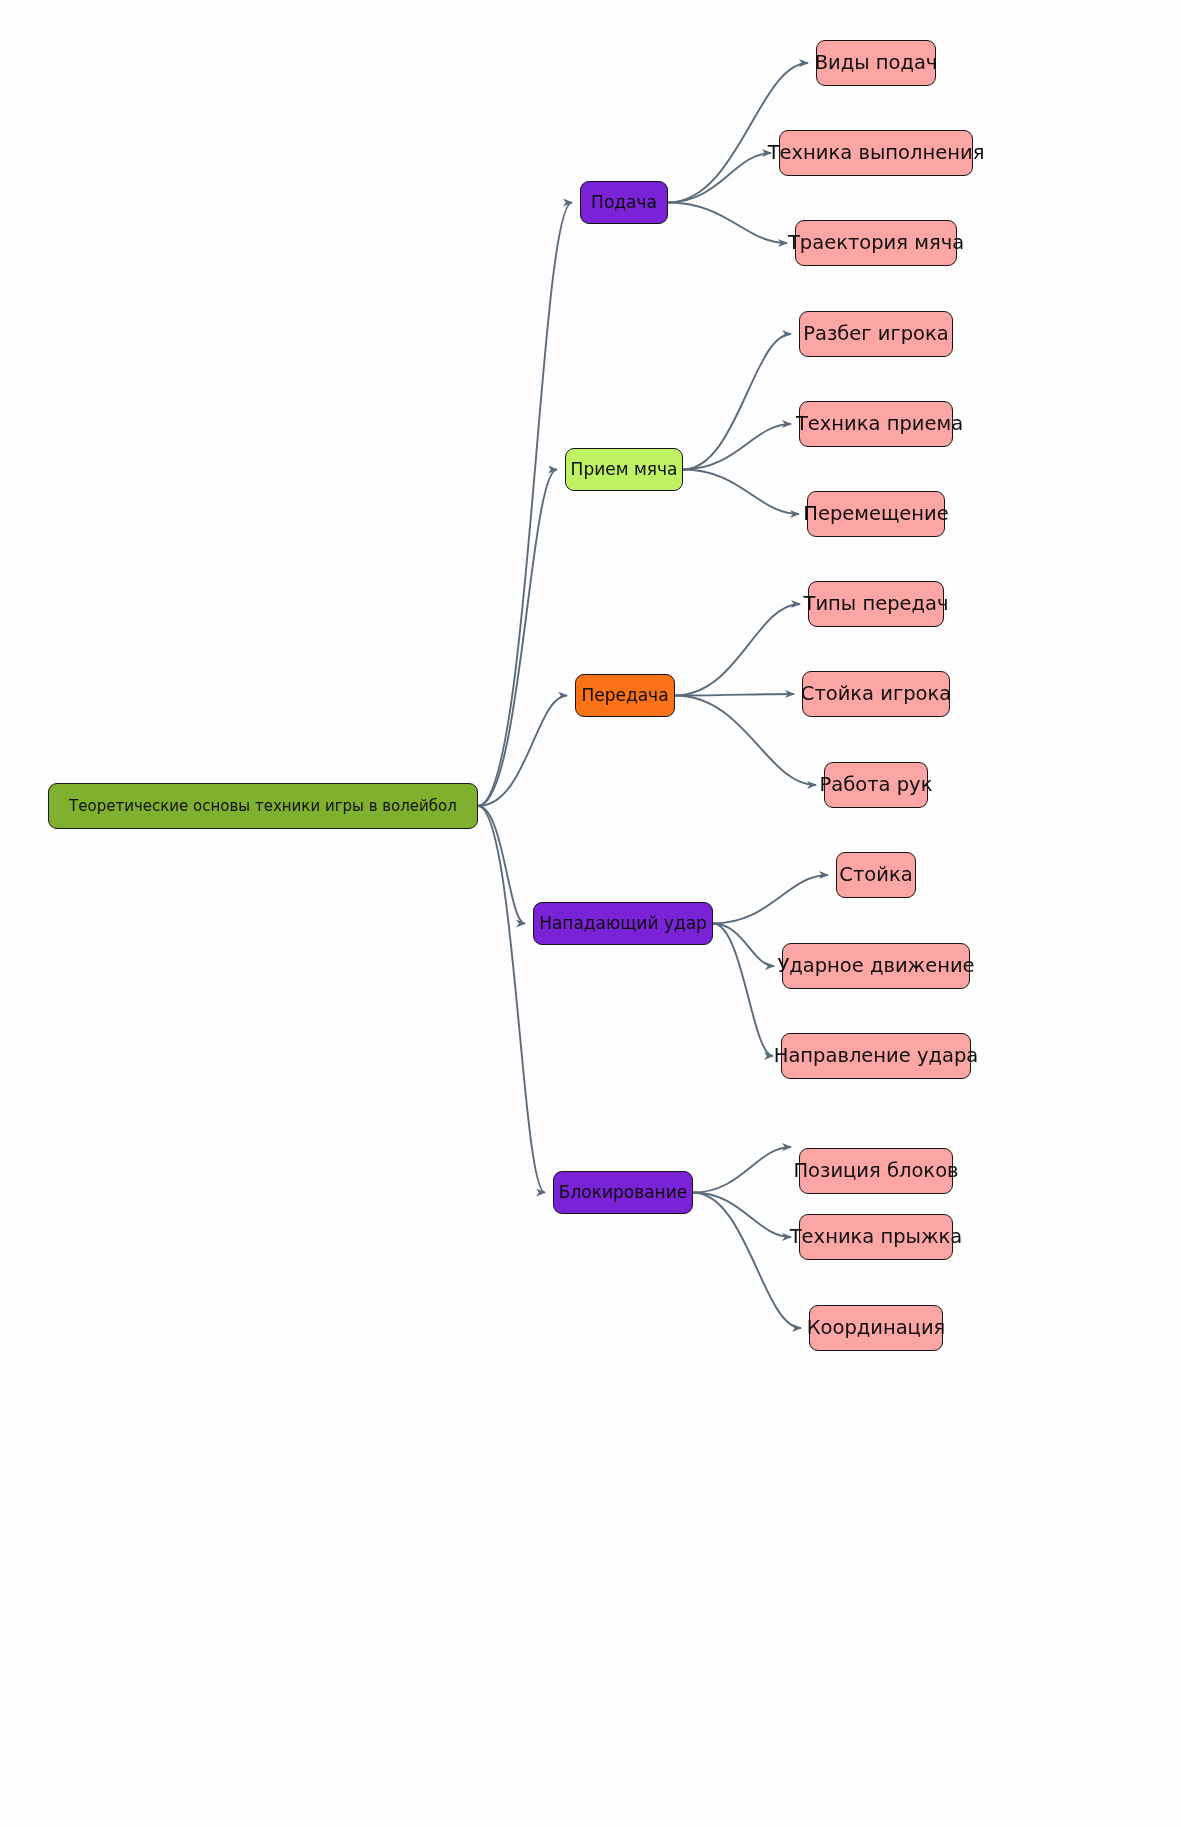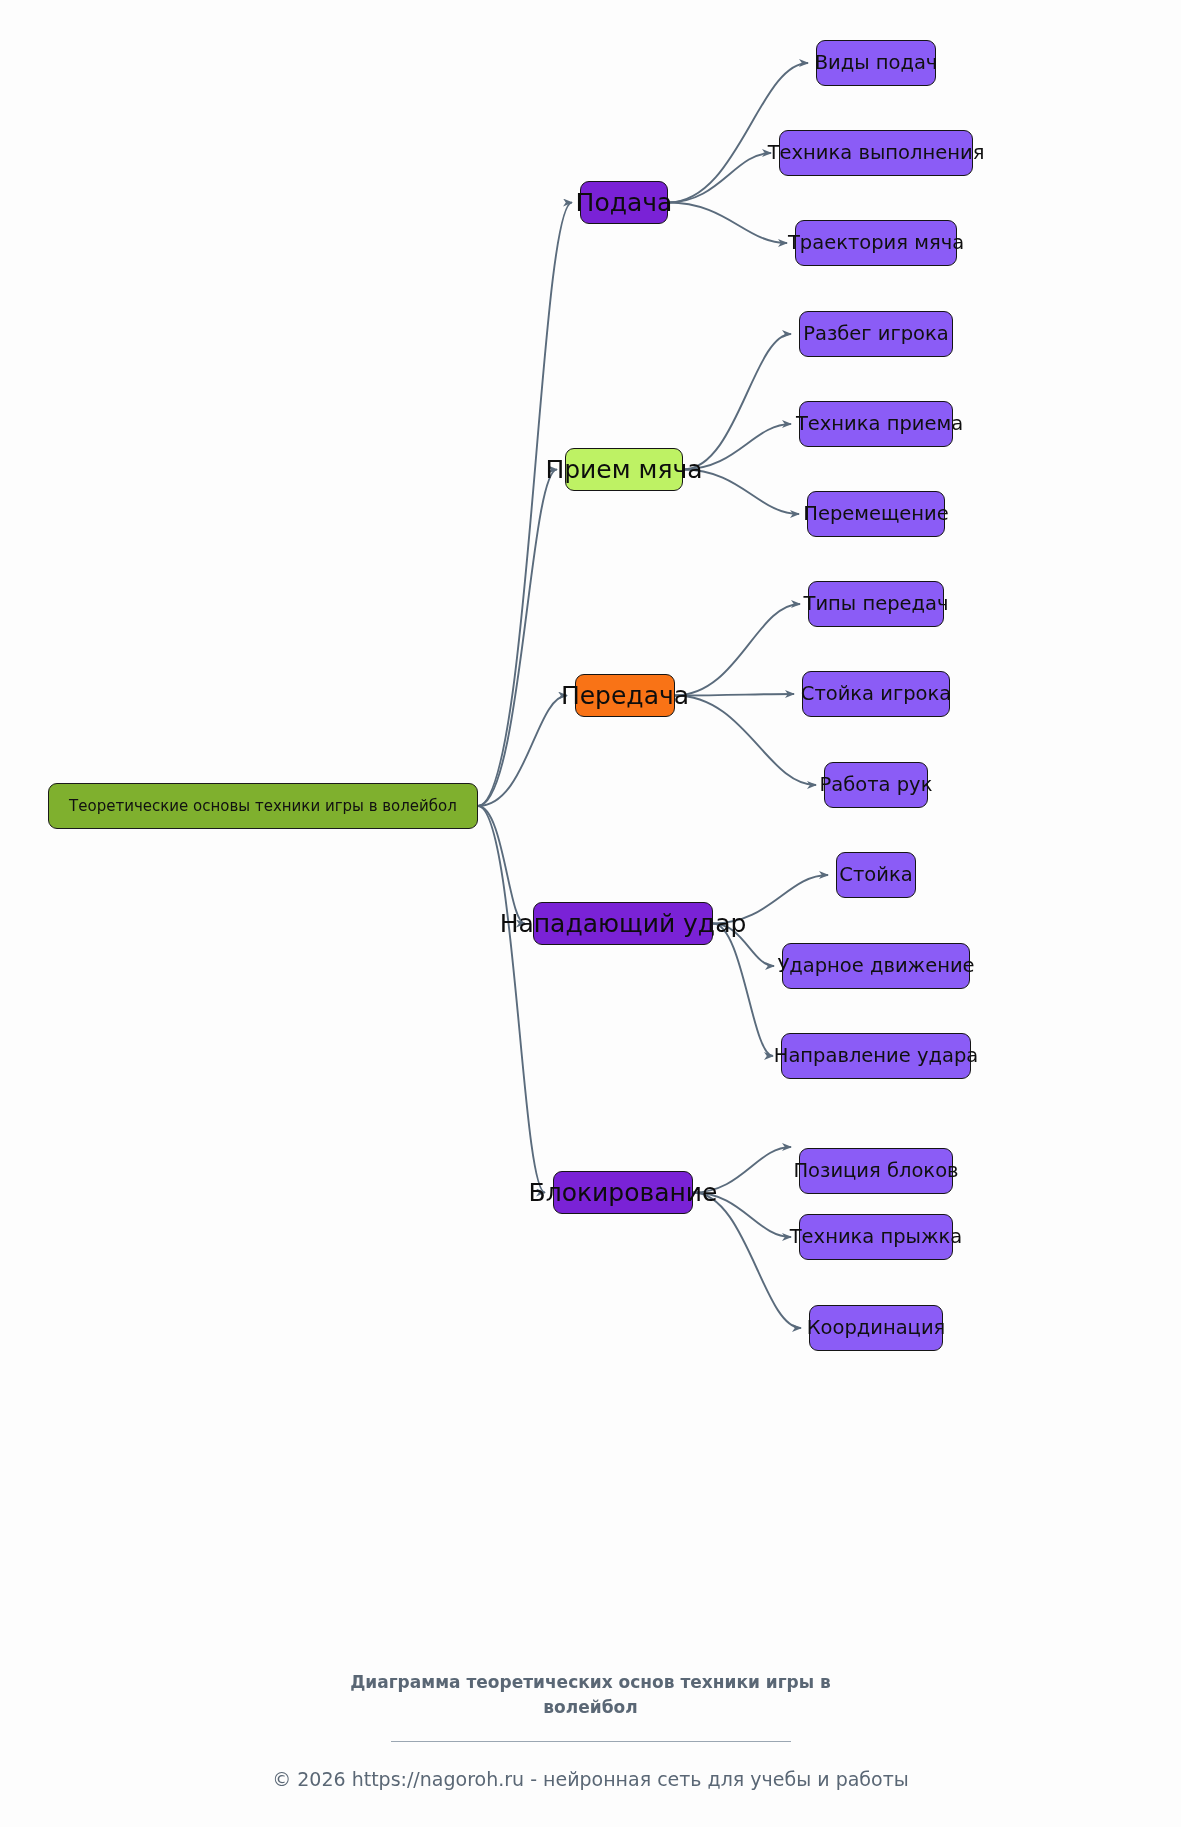--- a/index.html
+++ b/index.html
@@ -41,25 +41,25 @@
     border-radius: 9px;
     color: #111111;
     font-size: 15px;
     padding: 0 14px;
   }
   .node-branch {
     background: #7A22D6;
     border: 1.6px solid #151515;
     border-radius: 9px;
     color: #0d0d0d;
-    font-size: 25px;
+    font-size: 17px;
     padding: 0 14px;
   }
   .node-leaf {
-    background: #8b5cf6;
+    background: #fca5a5;
     border: 1.6px solid #151515;
     border-radius: 9px;
     color: #101010;
     font-size: 19.5px;
     padding: 0 14px;
   }
   #footer {
     position: absolute;
     left: 0;
     width: 1181px;
@@ -137,19 +137,14 @@
       <div class="node node-branch" style="left: 533px; top: 902px; width: 180px; height: 43px; background: rgb(122, 34, 214);">Нападающий удар</div>
       <div class="node node-leaf" style="left: 836px; top: 852px; width: 80px; height: 46px;">Стойка</div>
       <div class="node node-leaf" style="left: 782px; top: 943px; width: 188px; height: 46px;">Ударное движение</div>
       <div class="node node-leaf" style="left: 781px; top: 1033px; width: 190px; height: 46px;">Направление удара</div>
       <div class="node node-branch" style="left: 553px; top: 1171px; width: 140px; height: 43px; background: rgb(122, 34, 214);">Блокирование</div>
       <div class="node node-leaf" style="left: 799px; top: 1124px; width: 154px; height: 46px; margin-top: 24px;">Позиция блоков</div>
       <div class="node node-leaf" style="left: 799px; top: 1214px; width: 154px; height: 46px;">Техника прыжка</div>
       <div class="node node-leaf" style="left: 809px; top: 1305px; width: 134px; height: 46px;">Координация</div>
     </div>
 
-  <div id="footer" style="top:1670px;">
-    <div class="footer-caption">Диаграмма теоретических основ техники игры в волейбол</div>
-    <div class="footer-rule"></div>
-    <div class="footer-copy">© 2026 https://nagoroh.ru - нейронная сеть для учебы и работы</div>
-  </div>
 
 </div>
 
 </body></html>

